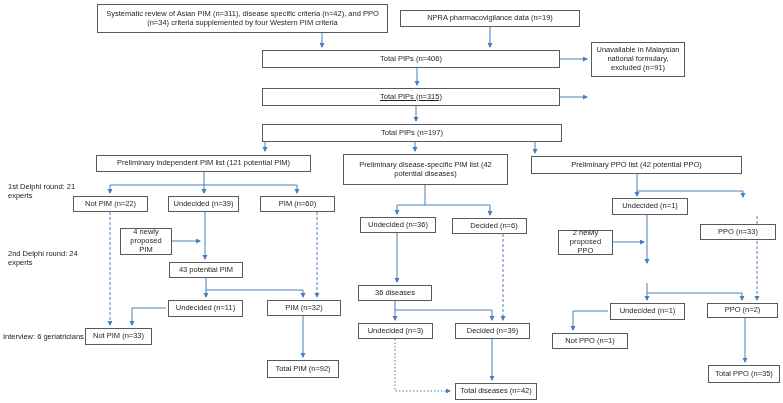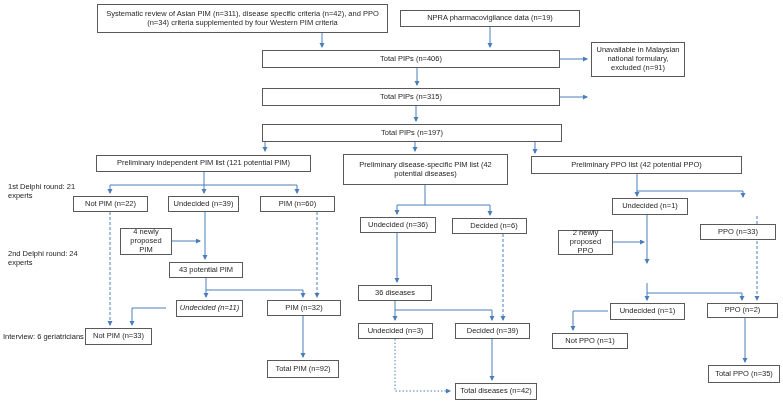--- a/index.html
+++ b/index.html
@@ -109,33 +109,33 @@
   </svg>
 
   <div class="slabel" style="left:8px;top:182px;width:80px;">1st Delphi round: 21 experts</div>
   <div class="slabel" style="left:8px;top:249px;width:80px;">2nd Delphi round: 24 experts</div>
   <div class="slabel" style="left:3px;top:332px;width:100px;">Interview: 6 geriatricians</div>
 
   <div class="fbox" style="left:97px;top:4px;width:291px;height:29px;">Systematic review of Asian PIM (n=311), disease specific criteria (n=42), and PPO (n=34) criteria supplemented by four Western PIM criteria</div>
   <div class="fbox" style="left:400px;top:10px;width:180px;height:17px;">NPRA pharmacovigilance data (n=19)</div>
   <div class="fbox" style="left:262px;top:50px;width:298px;height:18px;">Total PIPs (n=406)</div>
   <div class="fbox" style="left:591px;top:42px;width:94px;height:35px;">Unavailable in Malaysian national formulary, excluded (n=91)</div>
-  <div class="fbox" style="left:262px;top:88px;width:298px;height:18px;">Total PIPs (n=315)</div>
+  <div class="fbox" style="left:262px;top:88px;width:298px;height:18px;text-decoration:underline;">Total PIPs (n=315)</div>
   <div class="fbox" style="left:262px;top:124px;width:300px;height:18px;">Total PIPs (n=197)</div>
 
   <div class="fbox" style="left:96px;top:155px;width:215px;height:17px;">Preliminary independent PIM list (121 potential PIM)</div>
   <div class="fbox" style="left:343px;top:154px;width:165px;height:31px;">Preliminary disease-specific PIM list (42 potential diseases)</div>
   <div class="fbox" style="left:531px;top:156px;width:211px;height:18px;">Preliminary PPO list (42 potential PPO)</div>
 
   <div class="fbox" style="left:73px;top:196px;width:75px;height:16px;">Not PIM (n=22)</div>
   <div class="fbox" style="left:168px;top:196px;width:71px;height:16px;">Undecided (n=39)</div>
   <div class="fbox" style="left:260px;top:196px;width:75px;height:16px;">PIM (n=60)</div>
   <div class="fbox" style="left:120px;top:228px;width:52px;height:27px;">4 newly proposed PIM</div>
   <div class="fbox" style="left:169px;top:262px;width:74px;height:16px;">43 potential PIM</div>
-  <div class="fbox" style="left:176px;top:300px;width:67px;height:17px;font-style:italic;">Undecided (n=11)</div>
+  <div class="fbox" style="left:168px;top:300px;width:75px;height:17px;">Undecided (n=11)</div>
   <div class="fbox" style="left:267px;top:300px;width:74px;height:16px;">PIM (n=32)</div>
   <div class="fbox" style="left:85px;top:328px;width:67px;height:17px;">Not PIM (n=33)</div>
   <div class="fbox" style="left:267px;top:360px;width:72px;height:18px;">Total PIM (n=92)</div>
 
   <div class="fbox" style="left:360px;top:217px;width:76px;height:16px;">Undecided (n=36)</div>
   <div class="fbox" style="left:452px;top:218px;width:75px;height:16px;padding-left:11px;">Decided (n=6)</div>
   <div class="fbox" style="left:358px;top:285px;width:74px;height:16px;">36 diseases</div>
   <div class="fbox" style="left:358px;top:323px;width:75px;height:16px;">Undecided (n=3)</div>
   <div class="fbox" style="left:455px;top:323px;width:75px;height:16px;">Decided (n=39)</div>
   <div class="fbox" style="left:455px;top:383px;width:82px;height:17px;">Total diseases (n=42)</div>

